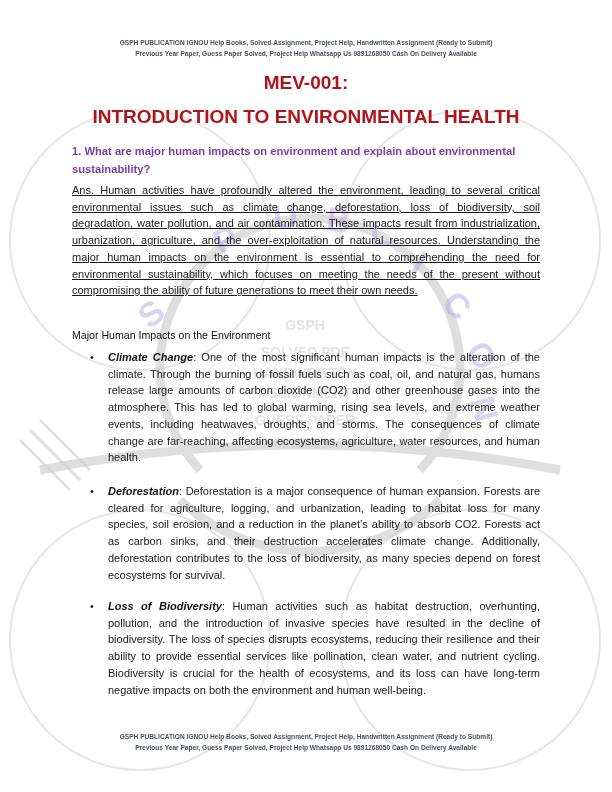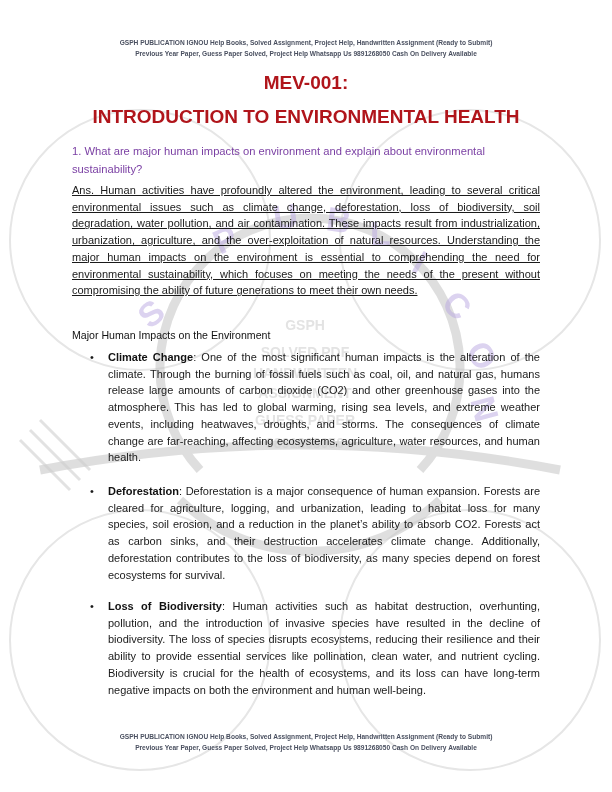--- a/index.html
+++ b/index.html
@@ -21,41 +21,41 @@
     .code-title {
       position: absolute; top: 72px; left: 0; width: 612px; text-align: center;
       font-size: 19px; font-weight: bold; color: #b0151b;
     }
     .main-title {
       position: absolute; top: 106px; left: 0; width: 612px; text-align: center;
       font-size: 19px; font-weight: bold; color: #b0151b;
     }
     .question {
       position: absolute; top: 142px; left: 72px; width: 468px;
-      font-size: 11.2px; font-weight: normal; color: #7a3fa3; line-height: 18px;
+      font-size: 11.2px; font-weight: bold; color: #7a3fa3; line-height: 18px;
     }
     .answer {
       position: absolute; top: 182px; left: 72px; width: 468px;
       font-size: 11px; line-height: 16.7px; text-align: justify; color: #1a1a1a; text-decoration: underline;
     }
     .section-heading {
       position: absolute; top: 329px; left: 72px;
       font-size: 10.6px; font-weight: normal; color: #111;
     }
     .bullets {
       position: absolute; left: 0; top: 0; width: 612px; margin: 0; padding: 0; list-style: none;
     }
     .bullet {
       position: absolute; left: 108px; width: 432px;
       font-size: 11px; line-height: 16.7px; text-align: justify;
     }
     .bullet .dot {
       position: absolute; left: -18px; top: 0; font-size: 11px;
     }
-    .bullet b { color: #111; }
+    .bullet b { color: #111; font-style: italic; }
   </style>
 </head>
 <body>
 
 <svg class="watermark" width="612" height="792" viewBox="0 0 612 792">
   <g fill="none" stroke="#e6e6e6" stroke-width="2">
     <circle cx="140" cy="240" r="130"></circle>
     <circle cx="470" cy="240" r="130"></circle>
     <circle cx="140" cy="640" r="130"></circle>
     <circle cx="470" cy="640" r="130"></circle>

